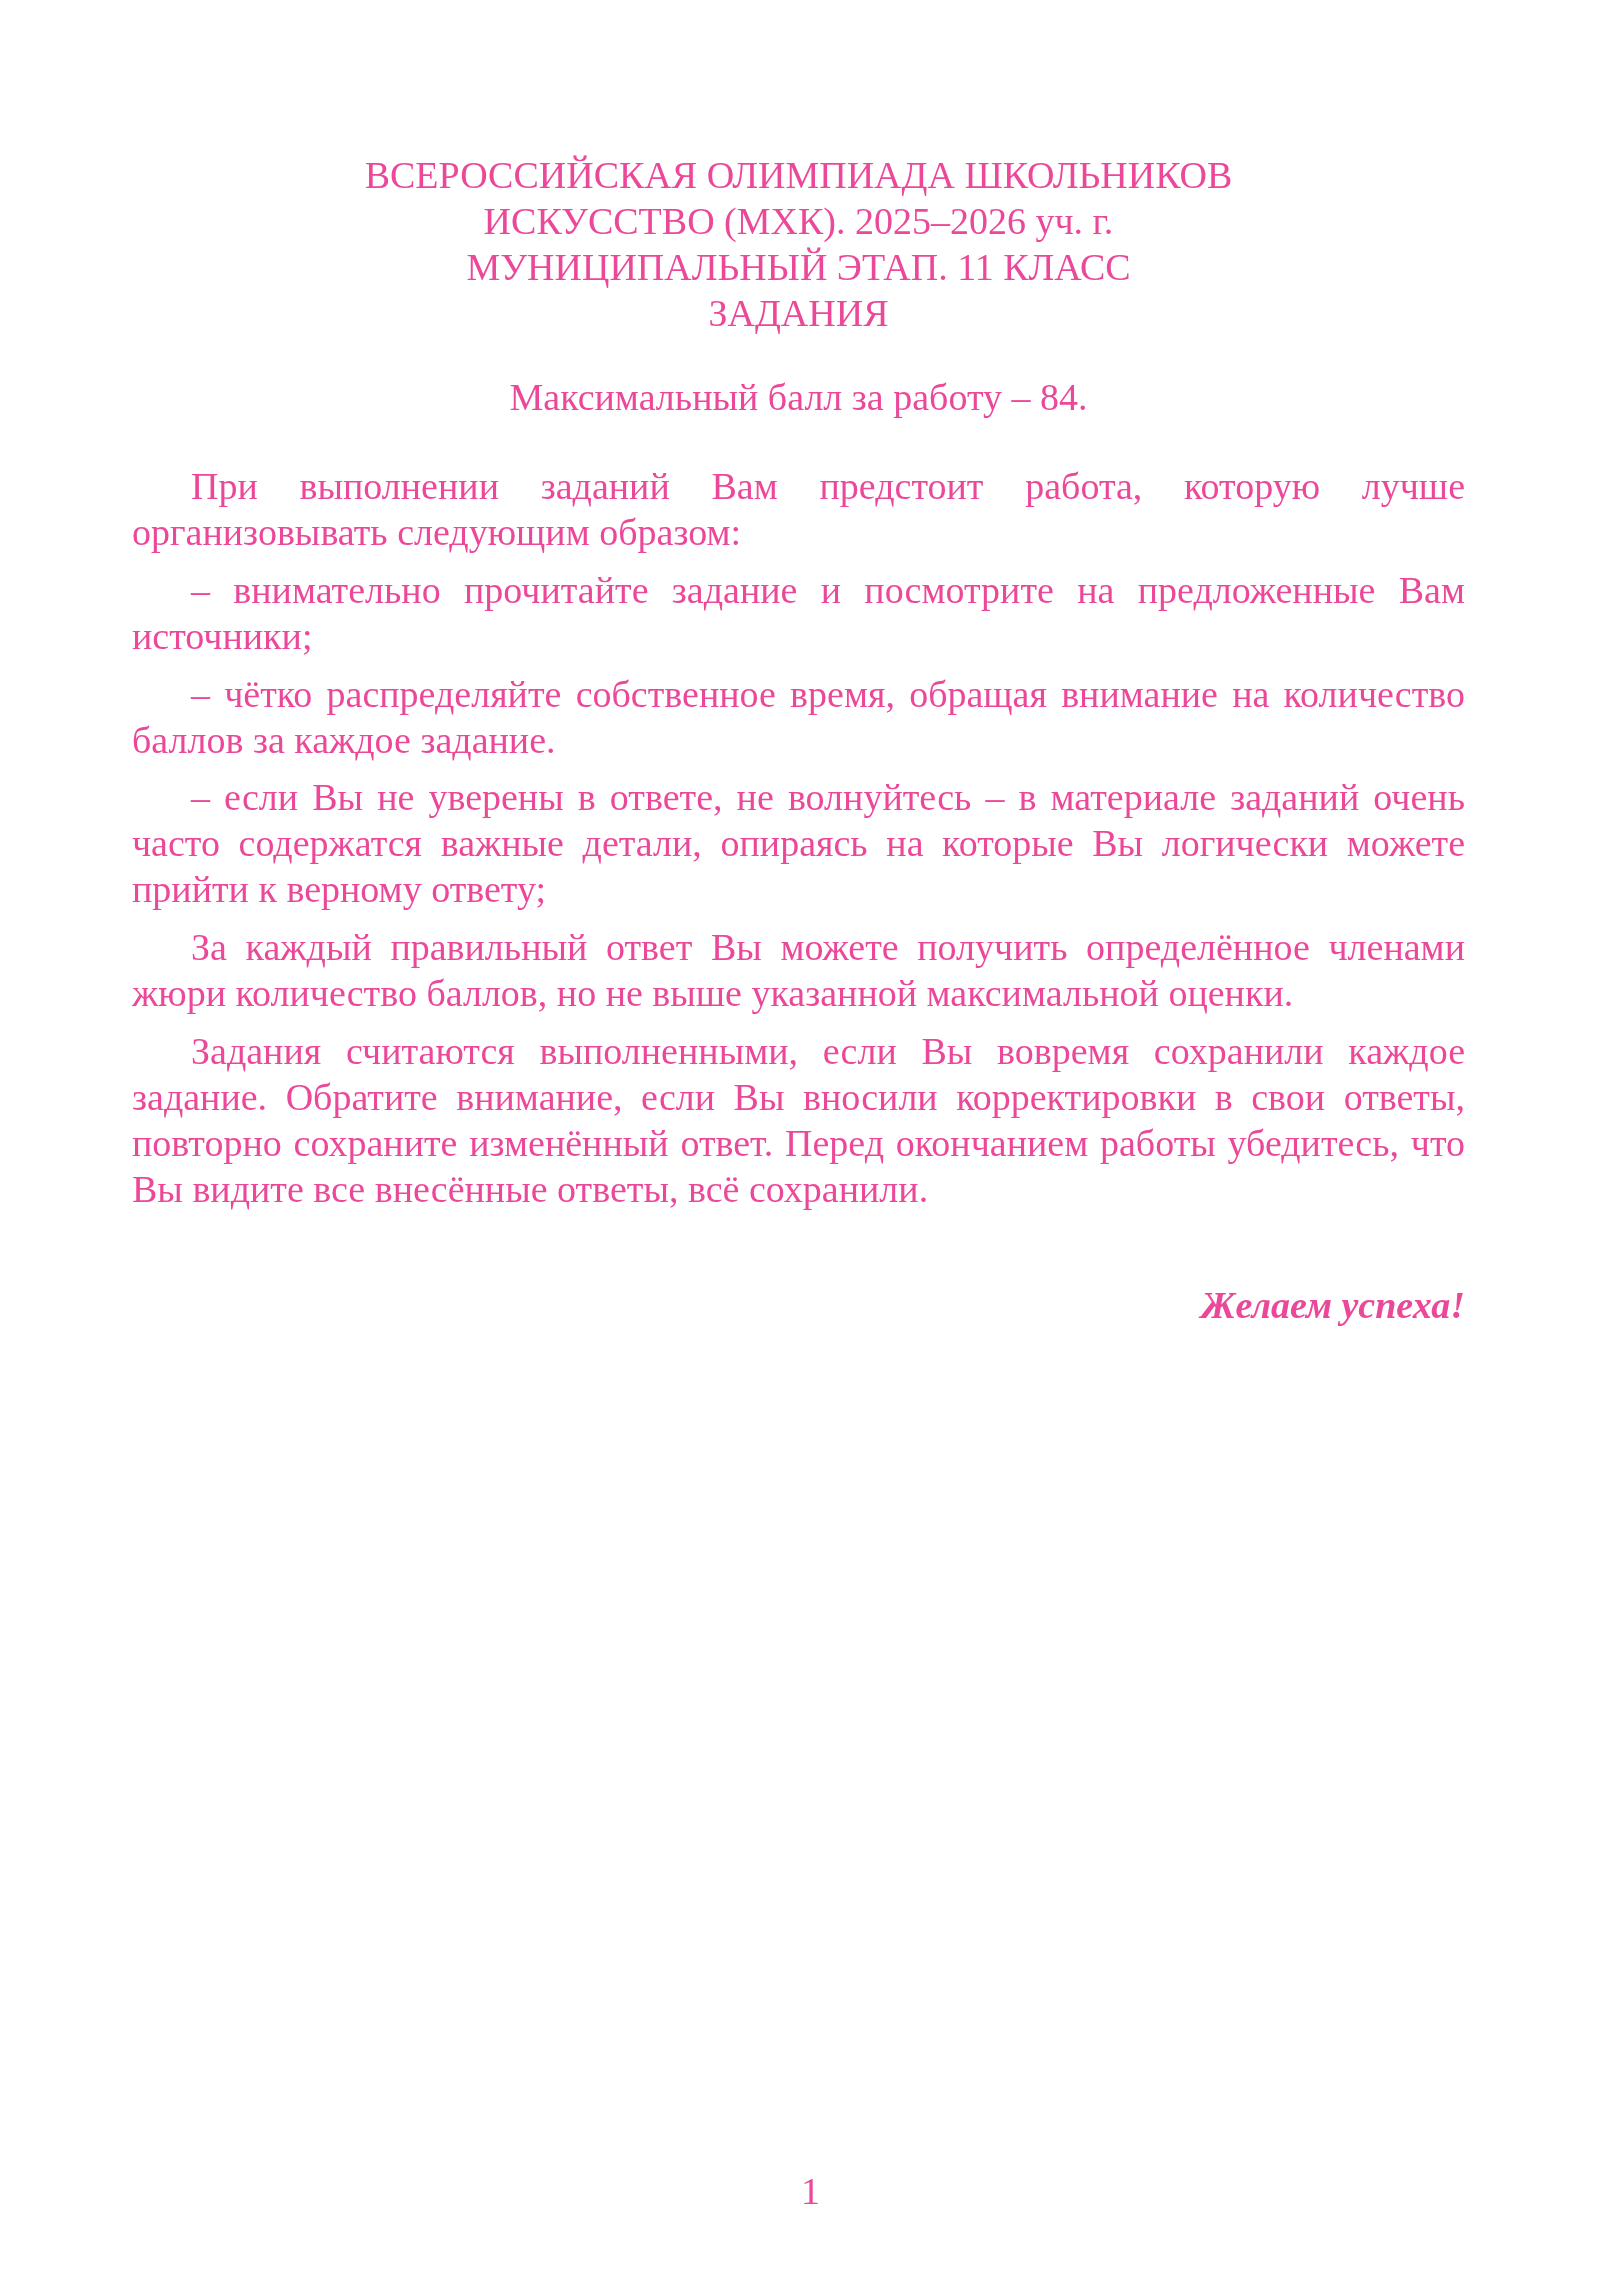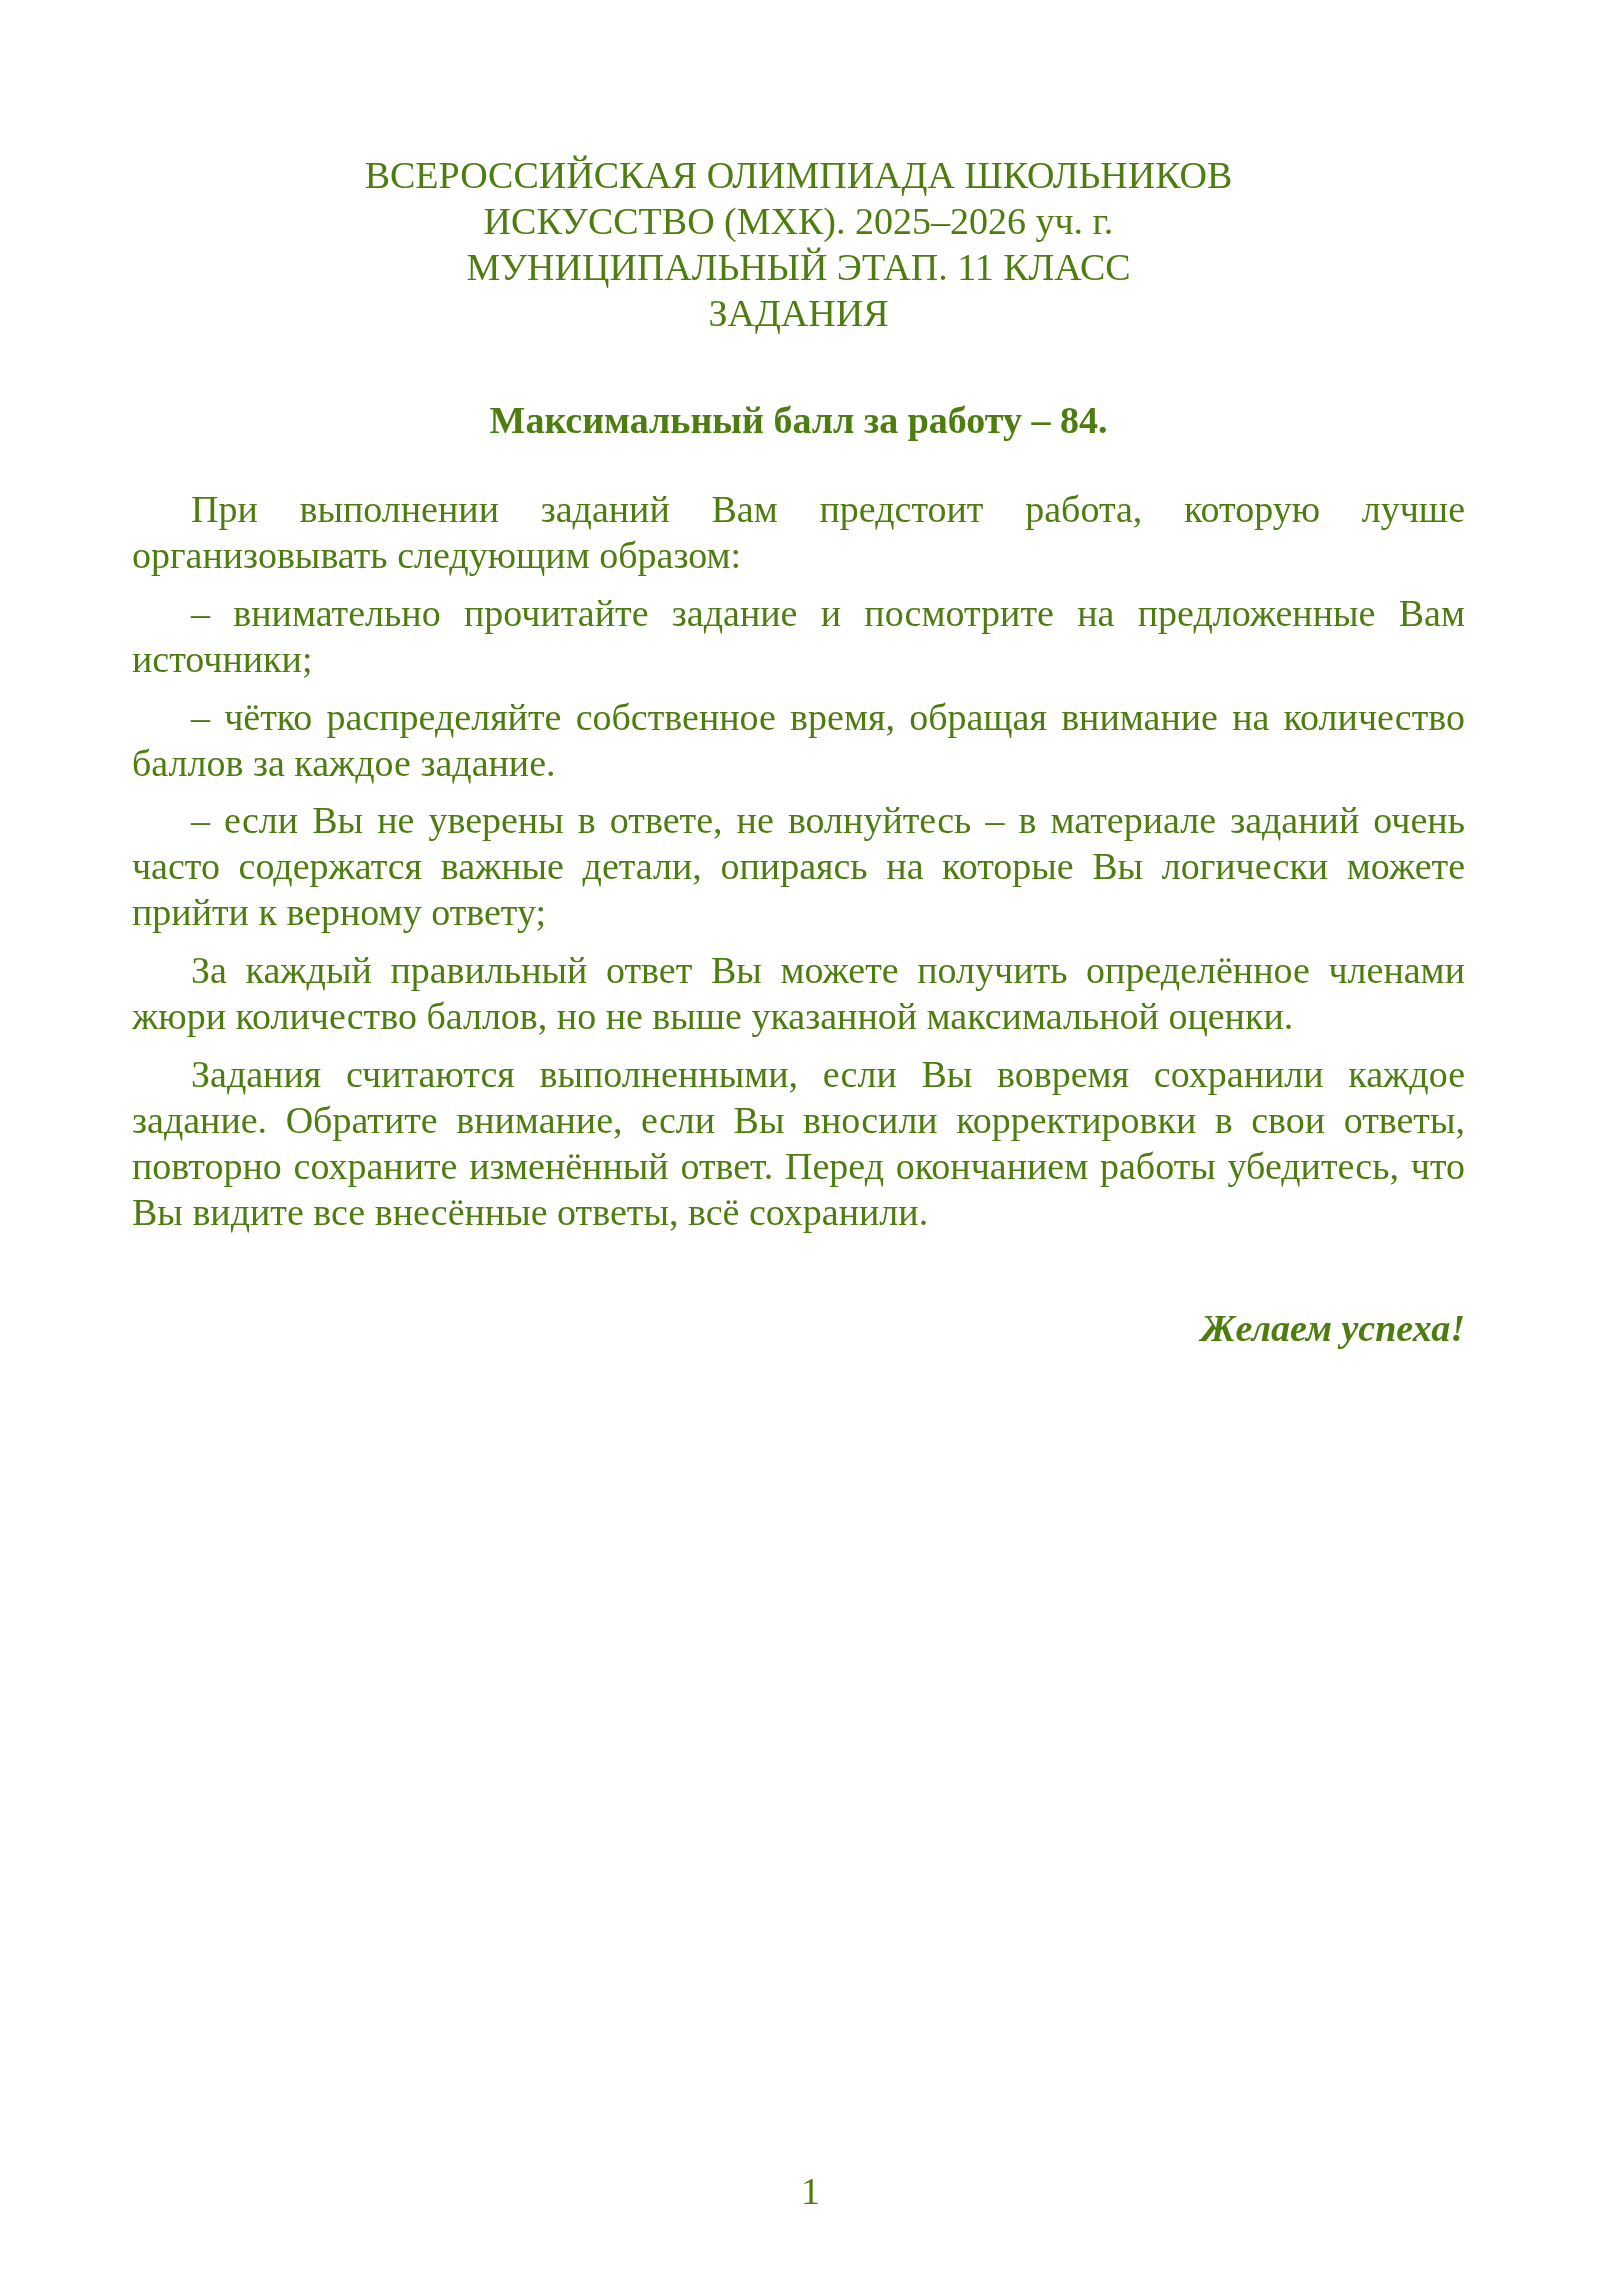--- a/index.html
+++ b/index.html
@@ -5,44 +5,44 @@
   html, body {
     margin: 0;
     padding: 0;
     background: #ffffff;
   }
   .page {
     position: relative;
     width: 1621px;
     height: 2293px;
     background: #ffffff;
-    color: #4d7c0f;
+    color: #ec4899;
     font-family: "Liberation Serif", "DejaVu Serif", serif;
     font-size: 38px;
     line-height: 46px;
     overflow: hidden;
   }
   .content {
     position: absolute;
     left: 132px;
     top: 0;
     width: 1333px;
     padding-top: 152px;
   }
   .title-block {
     text-align: center;
     font-weight: normal;
   }
   .title-line {
     white-space: nowrap;
   }
   .max-score {
-    margin-top: 61px;
+    margin-top: 38px;
     text-align: center;
-    font-weight: bold;
+    font-weight: normal;
   }
   .greeting {
     margin-top: 66px;
     text-align: center;
     font-weight: bold;
   }
   .body-text {
     margin-top: 43px;
   }
   .para {

